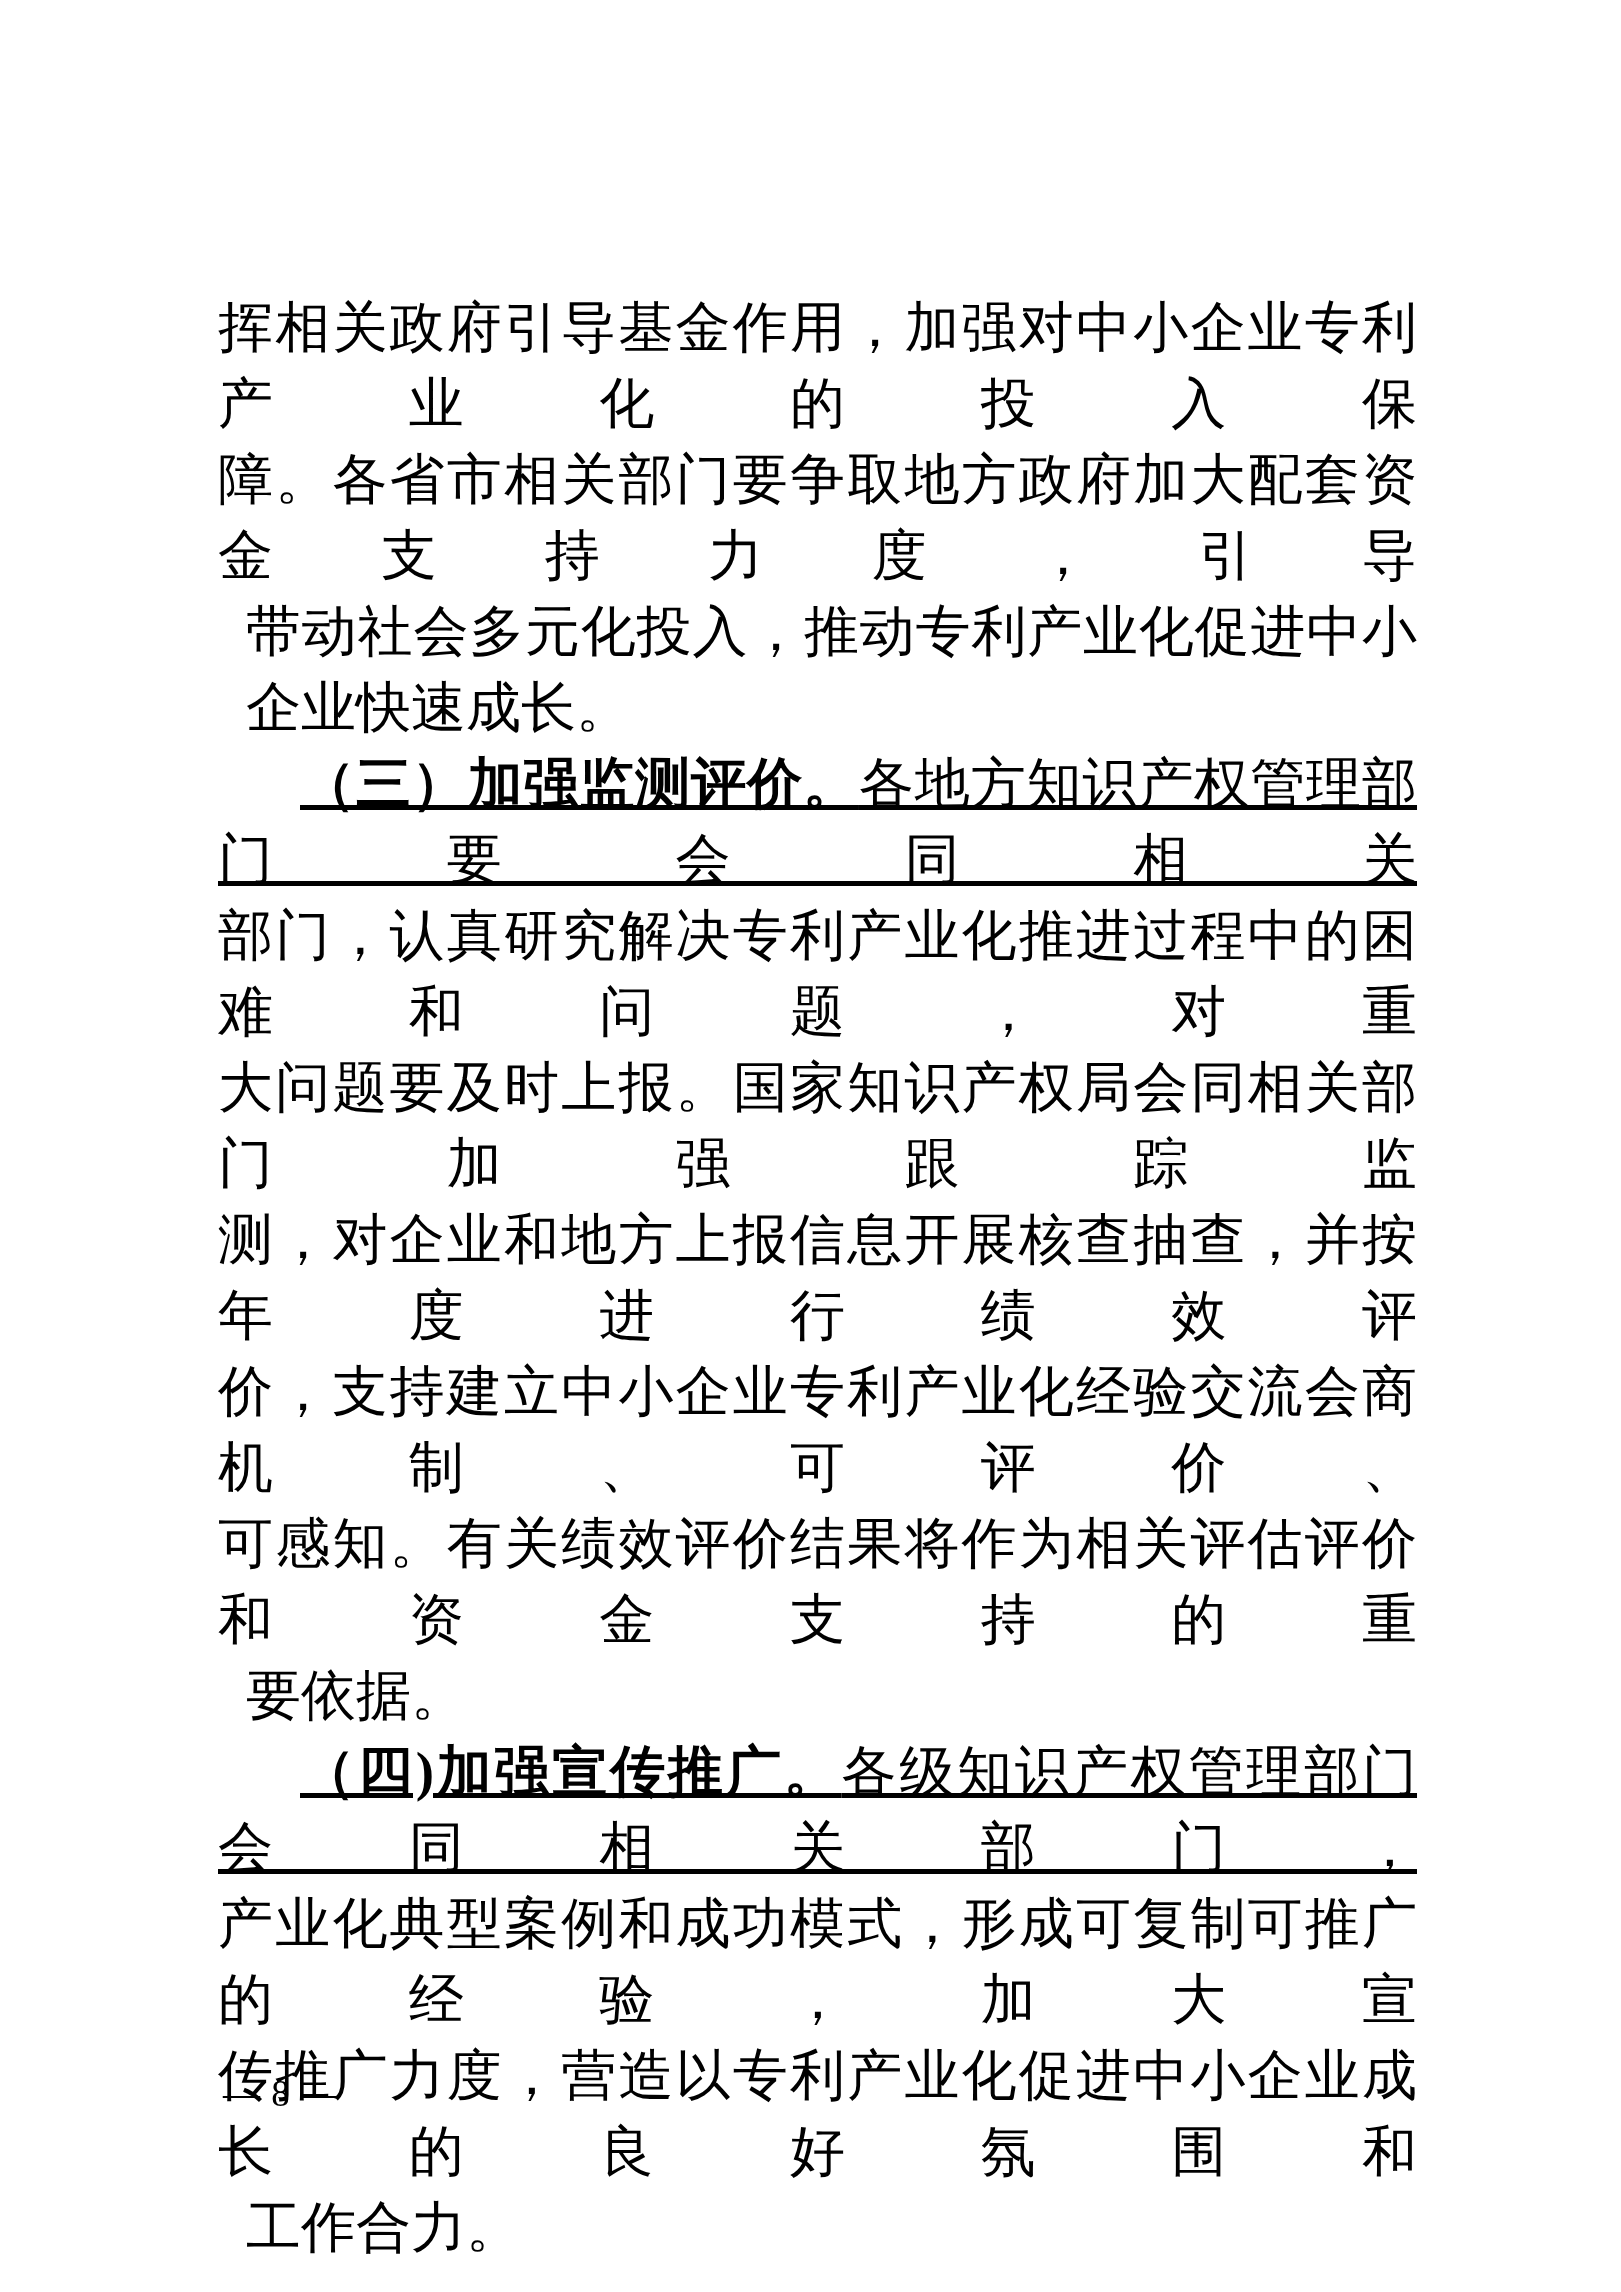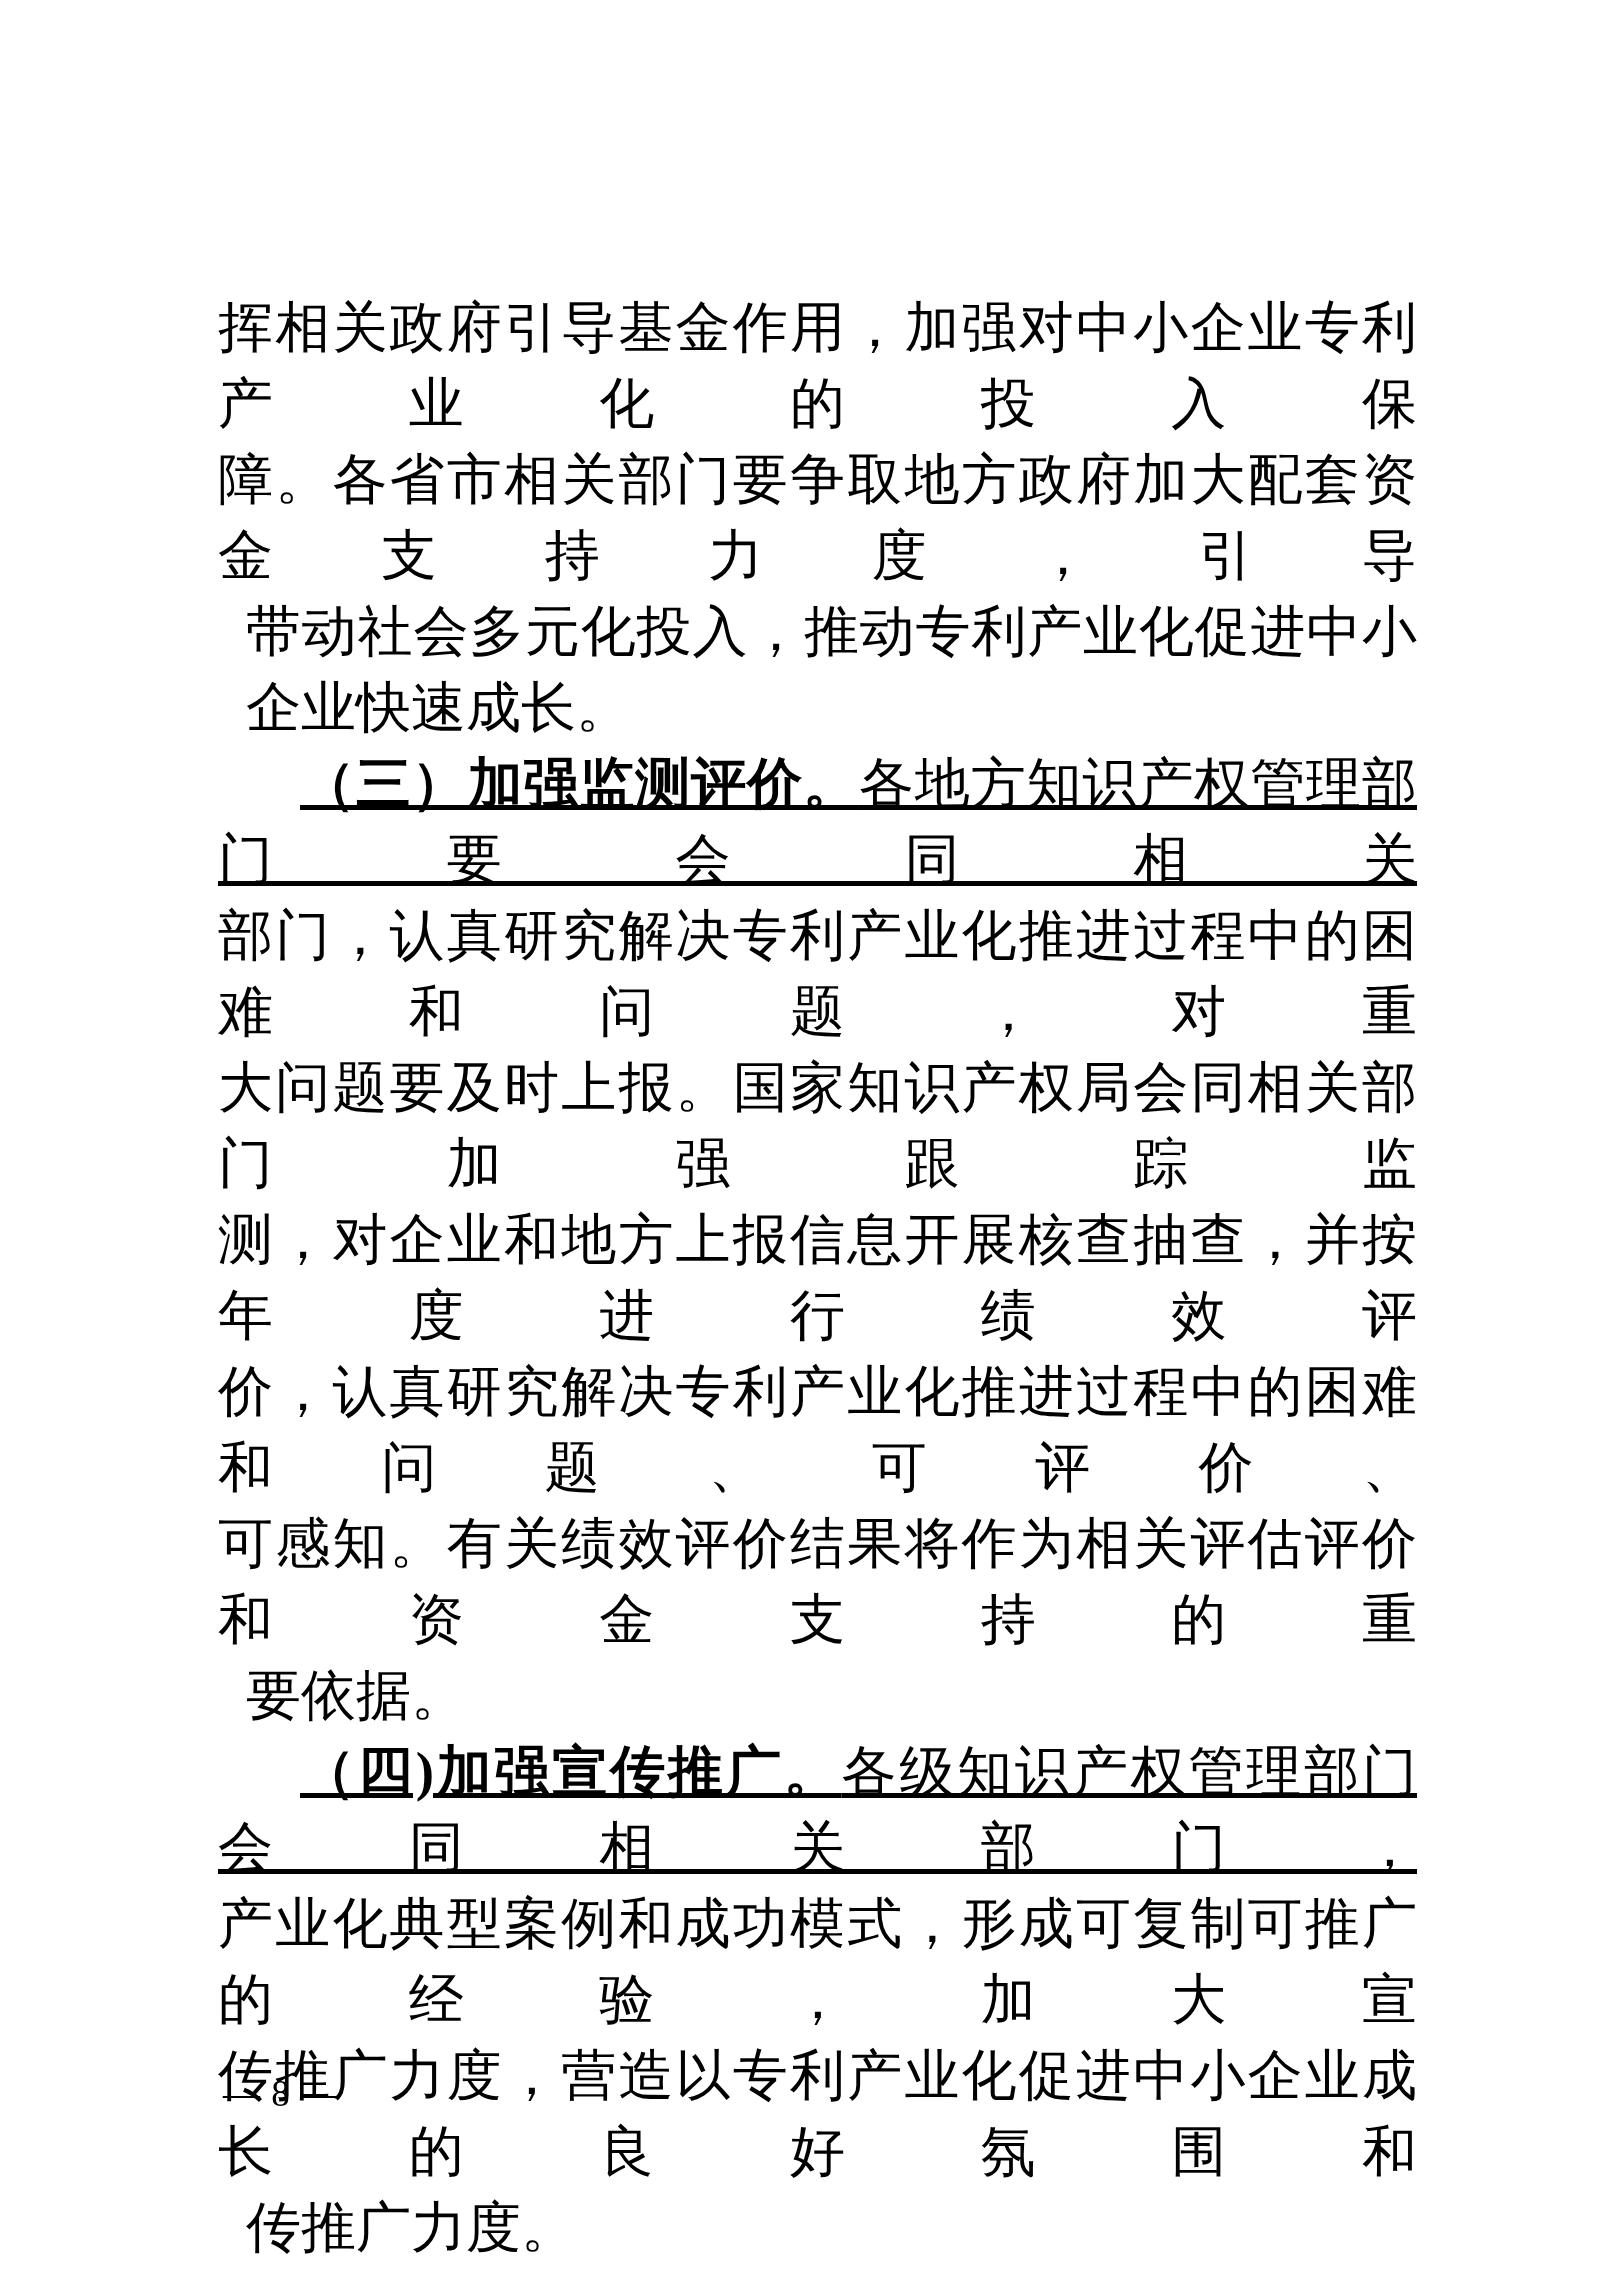--- a/index.html
+++ b/index.html
@@ -70,28 +70,28 @@
   <section class="body-text">
 
     <p class="line">挥相关政府引导基金作用，加强对中小企业专利产业化的投入保</p>
     <p class="line">障。各省市相关部门要争取地方政府加大配套资金支持力度，引导</p>
     <p class="line para-end">带动社会多元化投入，推动专利产业化促进中小企业快速成长。</p>
 
     <p class="line indent"><b class="heading">（三）加强监测评价。</b><span>各地方知识产权管理部门要会同相关</span></p>
     <p class="line">部门，认真研究解决专利产业化推进过程中的困难和问题，对重</p>
     <p class="line">大问题要及时上报。国家知识产权局会同相关部门加强跟踪监</p>
     <p class="line">测，对企业和地方上报信息开展核查抽查，并按年度进行绩效评</p>
-    <p class="line">价，认真研究解决专利产业化推进过程中的困难和问题、可评价、</p>
+    <p class="line">价，支持建立中小企业专利产业化经验交流会商机制、可评价、</p>
     <p class="line">可感知。有关绩效评价结果将作为相关评估评价和资金支持的重</p>
     <p class="line para-end">要依据。</p>
 
     <p class="line indent"><b class="heading">（四)加强宣传推广。</b><span>各级知识产权管理部门会同相关部门，</span></p>
     <p class="line">产业化典型案例和成功模式，形成可复制可推广的经验，加大宣</p>
     <p class="line">传推广力度，营造以专利产业化促进中小企业成长的良好氛围和</p>
-    <p class="line para-end">传推广力度。</p>
+    <p class="line para-end">工作合力。</p>
 
     <p class="line attachment">附件：入库企业基本标准</p>
 
   </section>
 
   <footer class="page-footer">— 8 —</footer>
 
 </main>
 
 

